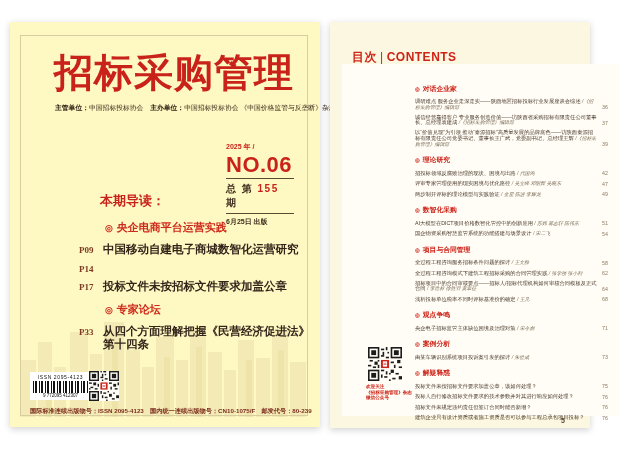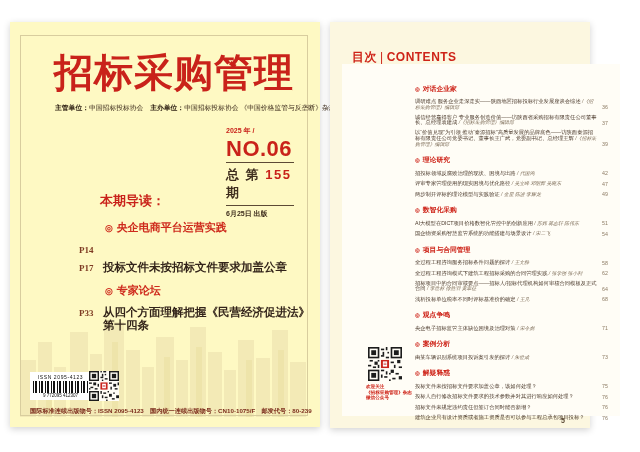--- a/index.html
+++ b/index.html
@@ -14,25 +14,25 @@
   .skyline { position:absolute; left:2px; right:2px; bottom:10px; height:105px; }
   .cover-inner { position:absolute; inset:0; }
 
   .cover-title { position:absolute; left:44px; top:29px;
                  font-family:"Liberation Serif", serif; font-weight:bold;
                  font-size:39px; line-height:43px; color:#c9221a; letter-spacing:1px; white-space:nowrap; }
   .cover-publisher { position:absolute; left:45px; top:81px; width:245px;
                      font-size:6.8px; color:#3f2e1e; white-space:nowrap; }
   .cover-publisher b { color:#2e2013; }
 
-  .issue-block { position:absolute; right:26px; top:104px; width:68px; }
+  .issue-block { position:absolute; right:26px; top:120px; width:68px; }
   .issue-year { color:#c9221a; font-size:7px; font-weight:bold; margin-bottom:1px; }
   .issue-no   { color:#c9221a; font-size:22px; font-weight:bold; line-height:23px; letter-spacing:.5px; }
   .issue-rule { height:1px; background:#5c4a35; margin:2px 0; }
-  .issue-total { font-size:13px; color:#3f2e1e; font-weight:bold; letter-spacing:1.5px; padding:1px 0; }
+  .issue-total { font-size:10px; color:#3f2e1e; font-weight:bold; letter-spacing:1.5px; padding:1px 0; }
   .issue-total .num { color:#c9221a; }
   .issue-date { font-size:7px; color:#3f2e1e; font-weight:bold; padding-top:1px; }
 
   .guide { position:absolute; left:60px; top:170px; width:240px; }
   .guide-title { margin-left:30px; font-family:"Liberation Serif", serif; font-weight:bold;
                  font-size:13px; color:#c9221a; margin-bottom:10px; }
   .cover-bullet { margin:9px 0 8px 35px; font-family:"Liberation Serif", serif;
                   font-weight:bold; font-size:11px; color:#ce2a1c; }
   .cover-bullet .marker { font-size:9px; margin-right:4px; }
   .cover-line { display:flex; margin-bottom:6px; }
@@ -129,20 +129,26 @@
         <div class="issue-rule"></div>
         <div class="issue-total"><span>总 第 </span><span class="num">155</span><span> 期</span></div>
         <div class="issue-rule"></div>
         <div class="issue-date">6月25日 出版</div>
       </div>
 
       <div class="guide">
         <div class="guide-title">本期导读：</div>
         <div id="cover-guide-sections">
             <div class="cover-bullet"><span class="marker">◎</span><span>央企电商平台运营实践</span></div>
+            <div class="cover-line">
+              <span class="p-code">P09</span>
+              <div>
+                <div class="cover-art-title">中国移动自建电子商城数智化运营研究</div>
+              </div>
+            </div>
             <div class="cover-line">
               <span class="p-code">P14</span>
             </div>
             <div class="cover-line">
               <span class="p-code">P17</span>
               <div>
                 <div class="cover-art-title">投标文件未按招标文件要求加盖公章</div>
               </div>
             </div>
             <div class="cover-bullet"><span class="marker">◎</span><span>专家论坛</span></div>

